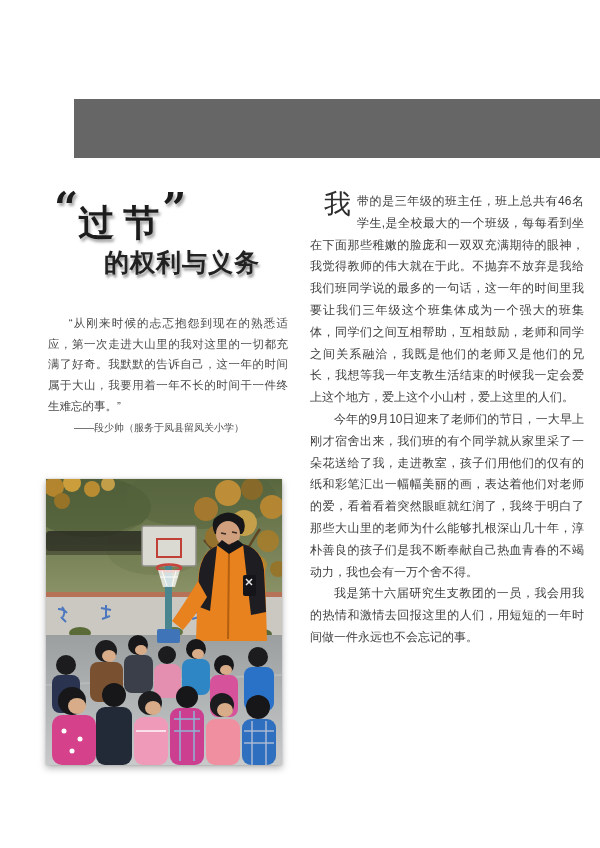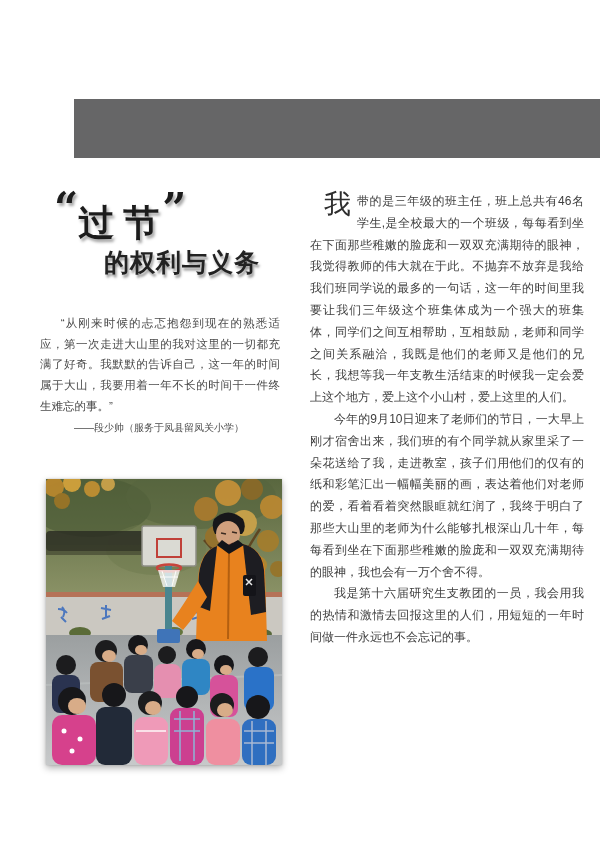--- a/index.html
+++ b/index.html
@@ -25,21 +25,21 @@
   .title-quote-close{ font-size:42px; vertical-align:12px; margin-left:-6px; }
   .title-line2 {
     position:absolute; left:104px; top:246px; color:#222222;
     font-size:25px; font-weight:700; letter-spacing:1px;
     text-shadow:1.5px 2.5px 2.5px rgba(0,0,0,0.4);
     font-family:"Liberation Sans", sans-serif;
   }
 
   
   .pull-quote {
-    position:absolute; left:40px; top:313px; width:240px;
+    position:absolute; left:48px; top:313px; width:240px;
     font-size:11.5px; line-height:20.7px; color:#4b4b4b;
     text-align:justify; text-indent:1.8em;
   }
   .attribution {
     position:absolute; left:40px; top:421px; width:238px;
     font-size:10px; color:#4b4b4b; text-align:center;
   }
 
   
   .photo-frame {
@@ -228,17 +228,17 @@
             <circle cx="212" cy="228" r="12" fill="#17171a"></circle>
             <rect x="196" y="240" width="34" height="46" rx="9" fill="#2f6fc0"></rect>
             <path d="M198 252 h30 M198 264 h30 M206 242 v44 M220 242 v44" stroke="#c8ccd8" stroke-width="1.5" opacity="0.8"></path>
           </g>
       </g>
     </svg>
   </div>
 
   <div class="article">
     <p><span class="dropcap">我</span><span>带的是三年级的班主任，班上总共有46名学生,是全校最大的一个班级，每每看到坐在下面那些稚嫩的脸庞和一双双充满期待的眼神，我觉得教师的伟大就在于此。不抛弃不放弃是我给我们班同学说的最多的一句话，这一年的时间里我要让我们三年级这个班集体成为一个强大的班集体，同学们之间互相帮助，互相鼓励，老师和同学之间关系融洽，我既是他们的老师又是他们的兄长，我想等我一年支教生活结束的时候我一定会爱上这个地方，爱上这个小山村，爱上这里的人们。</span></p>
-    <p class="indent">今年的9月10日迎来了老师们的节日，一大早上刚才宿舍出来，我们班的有个同学就从家里采了一朵花送给了我，走进教室，孩子们用他们的仅有的纸和彩笔汇出一幅幅美丽的画，表达着他们对老师的爱，看着看着突然眼眶就红润了，我终于明白了那些大山里的老师为什么能够扎根深山几十年，每每看到坐在下面那些稚嫩的脸庞和一双双充满期待的眼神，我也会有一万个舍不得。</p>
+    <p class="indent">今年的9月10日迎来了老师们的节日，一大早上刚才宿舍出来，我们班的有个同学就从家里采了一朵花送给了我，走进教室，孩子们用他们的仅有的纸和彩笔汇出一幅幅美丽的画，表达着他们对老师的爱，看着看着突然眼眶就红润了，我终于明白了那些大山里的老师为什么能够扎根深山几十年，淳朴善良的孩子们是我不断奉献自己热血青春的不竭动力，我也会有一万个舍不得。</p>
     <p class="indent">我是第十六届研究生支教团的一员，我会用我的热情和激情去回报这里的人们，用短短的一年时间做一件永远也不会忘记的事。</p>
   </div>
 
 </div>
 
 </body></html>

